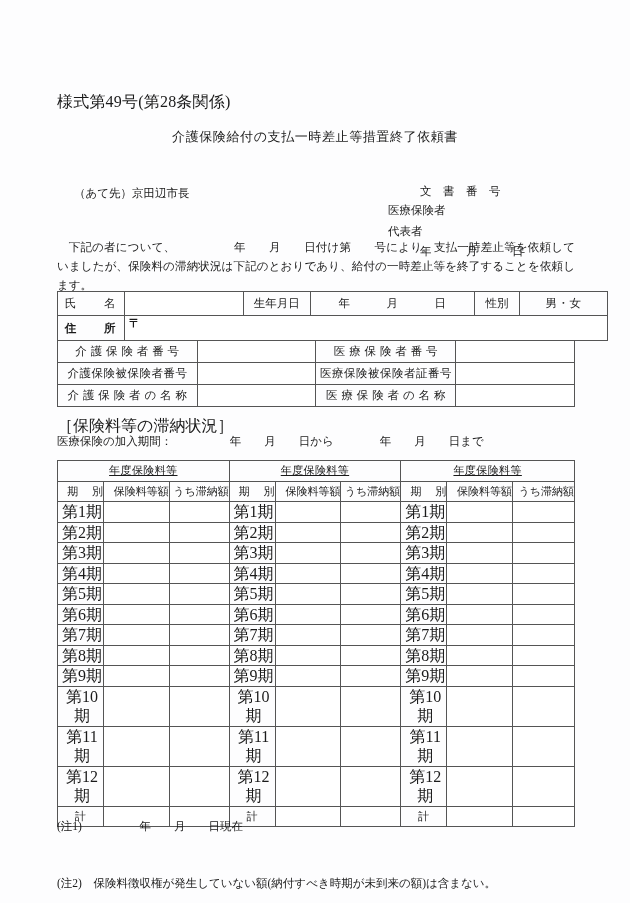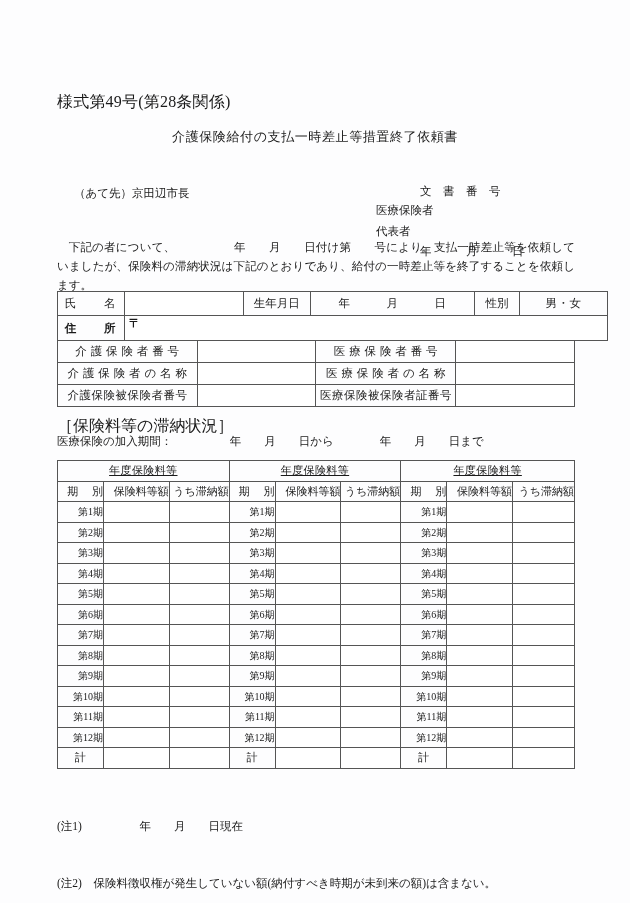--- a/index.html
+++ b/index.html
@@ -54,21 +54,21 @@
   .addressee {
     position: absolute;
     left: 74px;
     top: 186px;
     font-size: 11.5px;
     white-space: nowrap;
   }
 
   .insurer-block {
     position: absolute;
-    left: 376px;
+    left: 388px;
     top: 200px;
     font-size: 11.5px;
     line-height: 21px;
   }
 
   .body-text {
     position: absolute;
     left: 57px;
     top: 238px;
     width: 518px;
@@ -125,21 +125,21 @@
     top: 434px;
     font-size: 11.5px;
     white-space: pre;
   }
 
   
   #tbl-premium { left: 57px; top: 460px; width: 518px; }
   #tbl-premium td { height: 19.5px; line-height: 19.5px; font-size: 11px; }
   #tbl-premium td.grp { text-align: center; letter-spacing: 0.4px; text-decoration: underline; }
   #tbl-premium td.colhd { text-align: right; font-size: 11px; }
-  #tbl-premium td.term { text-align: right; padding-left: 3px; font-size: 10px; }
+  #tbl-premium td.term { text-align: center; padding-left: 3px; font-size: 16px; }
   #tbl-premium td.total { text-align: center; letter-spacing: 0.4px; }
   .sep-l { border-left: 1px solid #555 !important; }
 
   .notes {
     position: absolute;
     left: 57px;
     top: 779px;
     font-size: 11.5px;
     line-height: 19px;
     white-space: pre;
@@ -204,29 +204,29 @@
       <col style="width:119px">
     </colgroup>
     <tbody id="numbers-body">
         <tr>
           <td class="lbl">介 護 保 険 者 番 号</td>
           <td class="blank"></td>
           <td class="lbl">医 療 保 険 者 番 号</td>
           <td class="blank"></td>
         </tr>
         <tr>
+          <td class="lbl">介護保険被保険者番号</td>
+          <td class="blank"></td>
+          <td class="lbl">医療保険被保険者証番号</td>
+          <td class="blank"></td>
+        </tr>
+        <tr>
           <td class="lbl">介 護 保 険 者 の 名 称</td>
           <td class="blank"></td>
           <td class="lbl">医 療 保 険 者 の 名 称</td>
-          <td class="blank"></td>
-        </tr>
-        <tr>
-          <td class="lbl">介護保険被保険者番号</td>
-          <td class="blank"></td>
-          <td class="lbl">医療保険被保険者証番号</td>
           <td class="blank"></td>
         </tr>
       </tbody>
   </table>
 
   <div class="sec-head">［保険料等の滞納状況］</div>
   <div class="period-line">医療保険の加入期間：　　　　　年　　月　　日から　　　　年　　月　　日まで</div>
 
   <table class="frm" id="tbl-premium">
     <colgroup>

